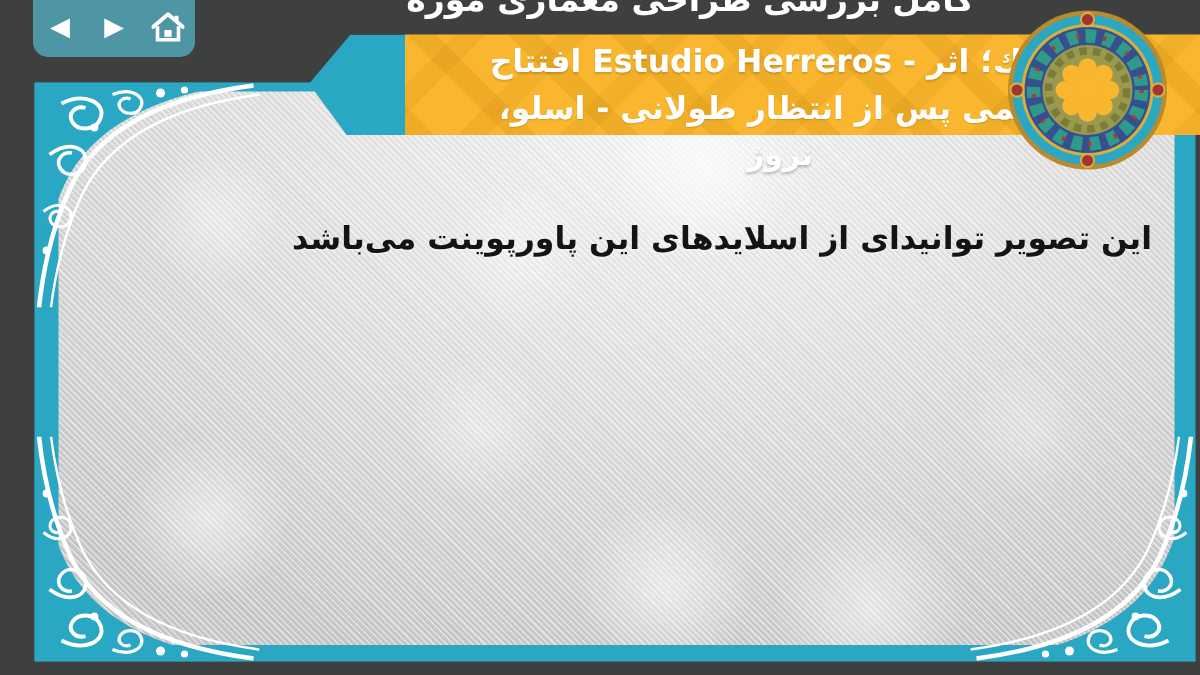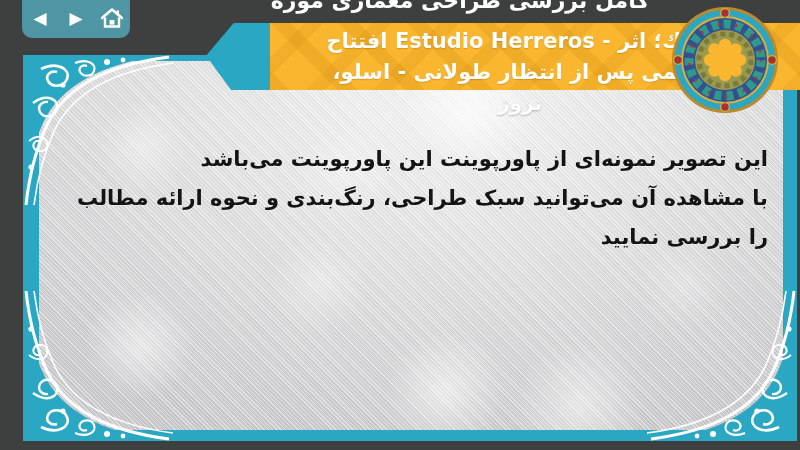--- a/index.html
+++ b/index.html
@@ -191,15 +191,14 @@
     <svg width="22" height="20" viewBox="0 0 22 20">
       <path d="M1 10 L11 1.5 L21 10" fill="none" stroke="#ffffff" stroke-width="2.6" stroke-linecap="round" stroke-linejoin="round"></path>
       <path d="M4 9.5 V18.5 H18 V9.5" fill="none" stroke="#ffffff" stroke-width="2.4"></path>
       <rect x="8.6" y="12" width="4.8" height="4.6" fill="#ffffff"></rect>
       <rect x="15.4" y="2.5" width="2.6" height="4" fill="#ffffff"></rect>
     </svg>
   </div>
 </div>
 
 <div class="bodytext">
-  <div>این تصویر نمونه‌ای از پاورپوینت این پاورپوینت می‌باشد</div>
-  <div>با مشاهده آن می‌توانید سبک طراحی، رنگ‌بندی و نحوه ارائه مطالب را بررسی نمایید</div>
+  <div>این تصویر توانید‌ای از اسلایدهای این پاورپوینت می‌باشد</div>
 </div>
 
 </body></html>

